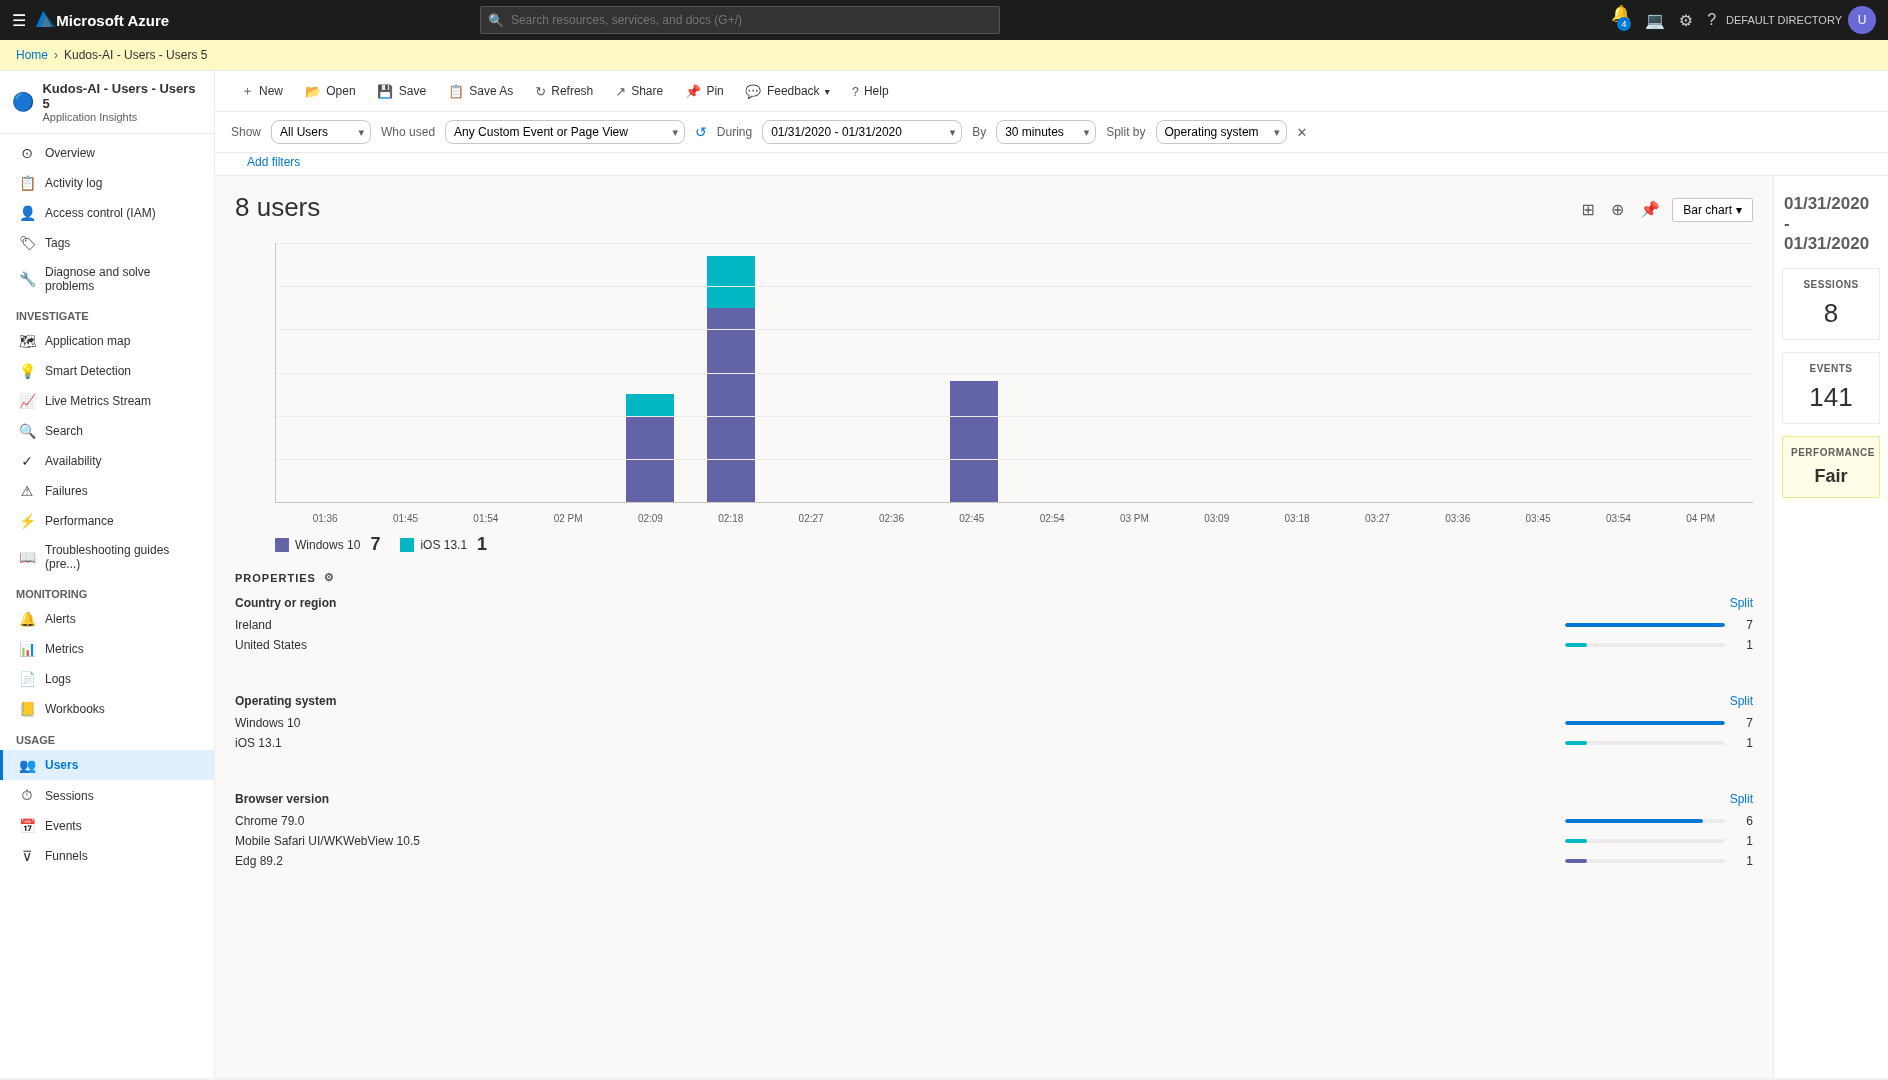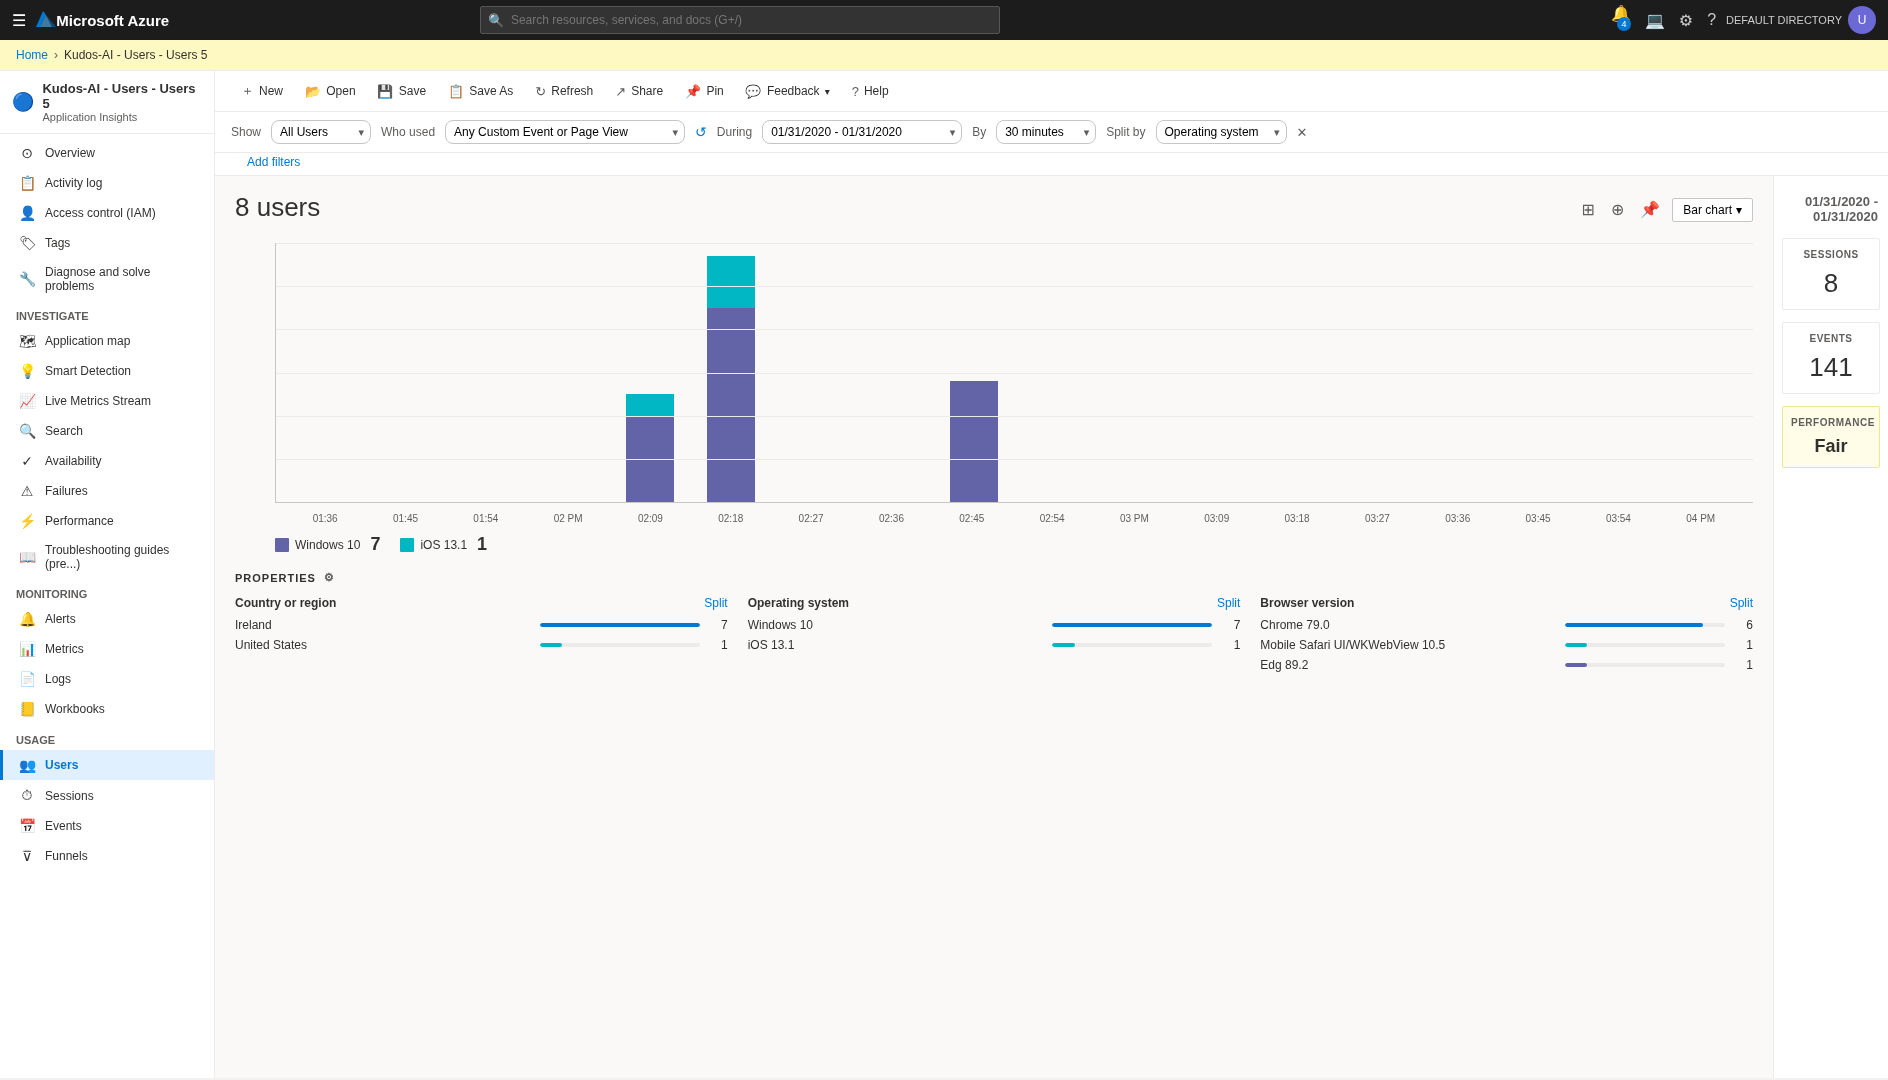--- a/index.html
+++ b/index.html
@@ -155,36 +155,36 @@
     
     .legend { display: flex; gap: 20px; margin: 10px 0 10px 40px; }
     .legend-item { display: flex; align-items: center; gap: 6px; font-size: 12px; }
     .legend-swatch { width: 14px; height: 14px; border-radius: 1px; }
     .legend-count { font-size: 18px; font-weight: 600; margin-left: 4px; }
 
     
     .properties-section { margin-top: 16px; }
     .properties-header { display: flex; align-items: center; gap: 8px; font-size: 11px; font-weight: 700; letter-spacing: 1px; color: #323130; margin-bottom: 12px; }
     .gear-icon { color: #605e5c; cursor: pointer; }
-    .properties-grid { display: grid; grid-template-columns: 1fr 1fr 1fr; gap: 20px; }
+    .properties-grid { display: grid; grid-template-columns: 1fr; gap: 36px; }
     .prop-col-header { display: flex; align-items: center; justify-content: space-between; margin-bottom: 8px; }
     .prop-col-title { font-size: 12px; font-weight: 600; color: #323130; }
     .prop-split-link { color: #0078d4; font-size: 12px; cursor: pointer; }
     .prop-row { display: flex; align-items: center; gap: 8px; margin-bottom: 6px; }
     .prop-name { font-size: 12px; color: #323130; flex: 1; }
     .prop-bar-wrap { width: 160px; height: 4px; background: #edebe9; border-radius: 2px; overflow: hidden; }
     .prop-bar { height: 100%; border-radius: 2px; }
     .prop-count { font-size: 12px; color: #323130; width: 20px; text-align: right; }
 
     
     .right-panel {
       width: 115px; flex-shrink: 0; background: #fff;
       border-left: 1px solid #edebe9; padding: 10px 0; display: flex; flex-direction: column;
     }
-    .rp-date { font-size: 13px; color: #605e5c; padding: 8px 10px; text-align: right; font-weight: 600; }
+    .rp-date { font-size: 17px; color: #605e5c; padding: 8px 10px; text-align: left; font-weight: 600; }
     .rp-card {
       border: 1px solid #edebe9; border-radius: 2px; margin: 6px 8px;
       padding: 10px 8px; text-align: center;
     }
     .rp-card-label { font-size: 10px; font-weight: 700; letter-spacing: 0.5px; color: #605e5c; text-transform: uppercase; margin-bottom: 8px; }
     .rp-card-value { font-size: 26px; font-weight: 300; color: #323130; }
     .rp-card.performance { background: #fffde7; border-color: #f0e68c; }
     .rp-card.performance .rp-card-value { font-size: 18px; font-weight: 600; color: #323130; }
 
     

